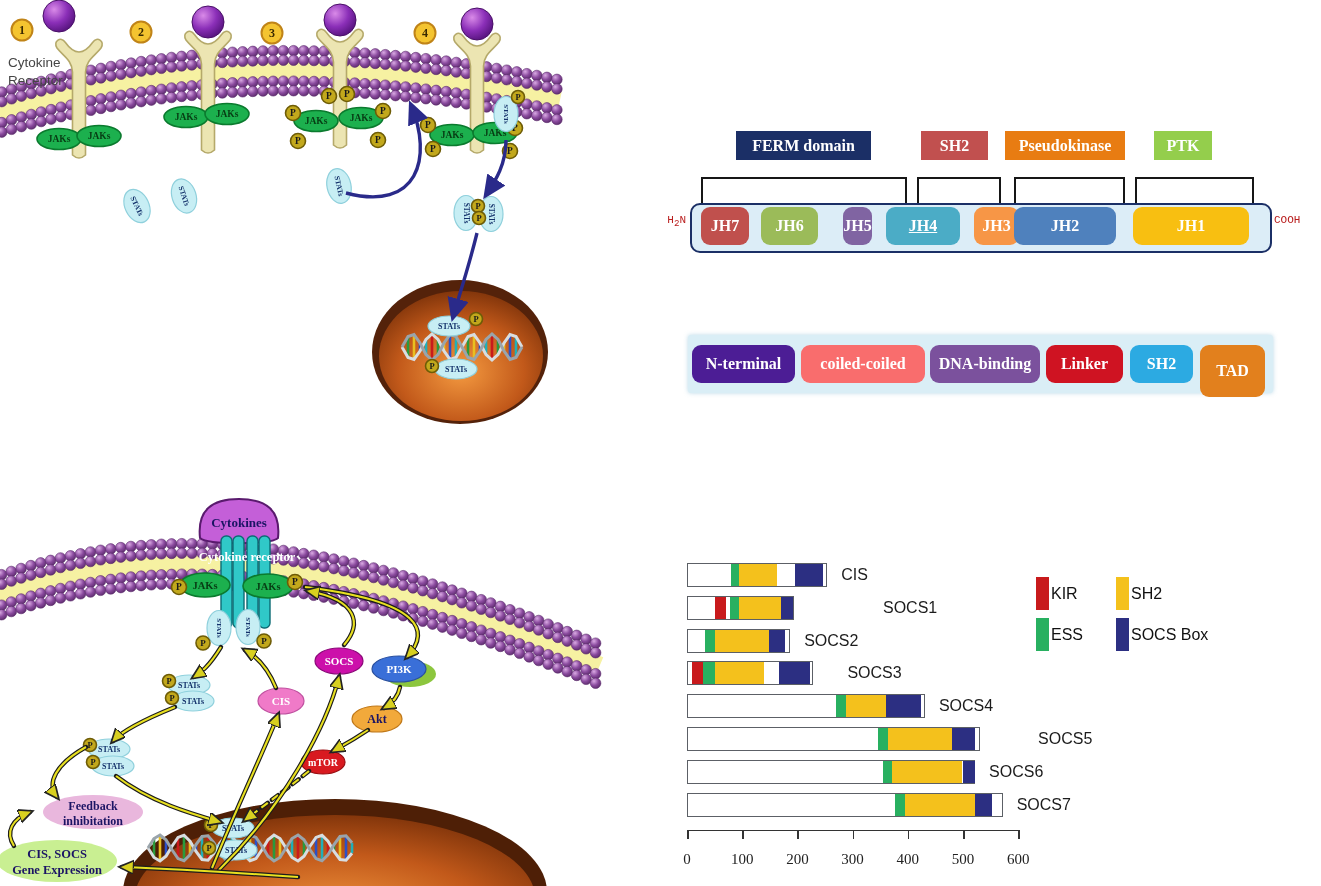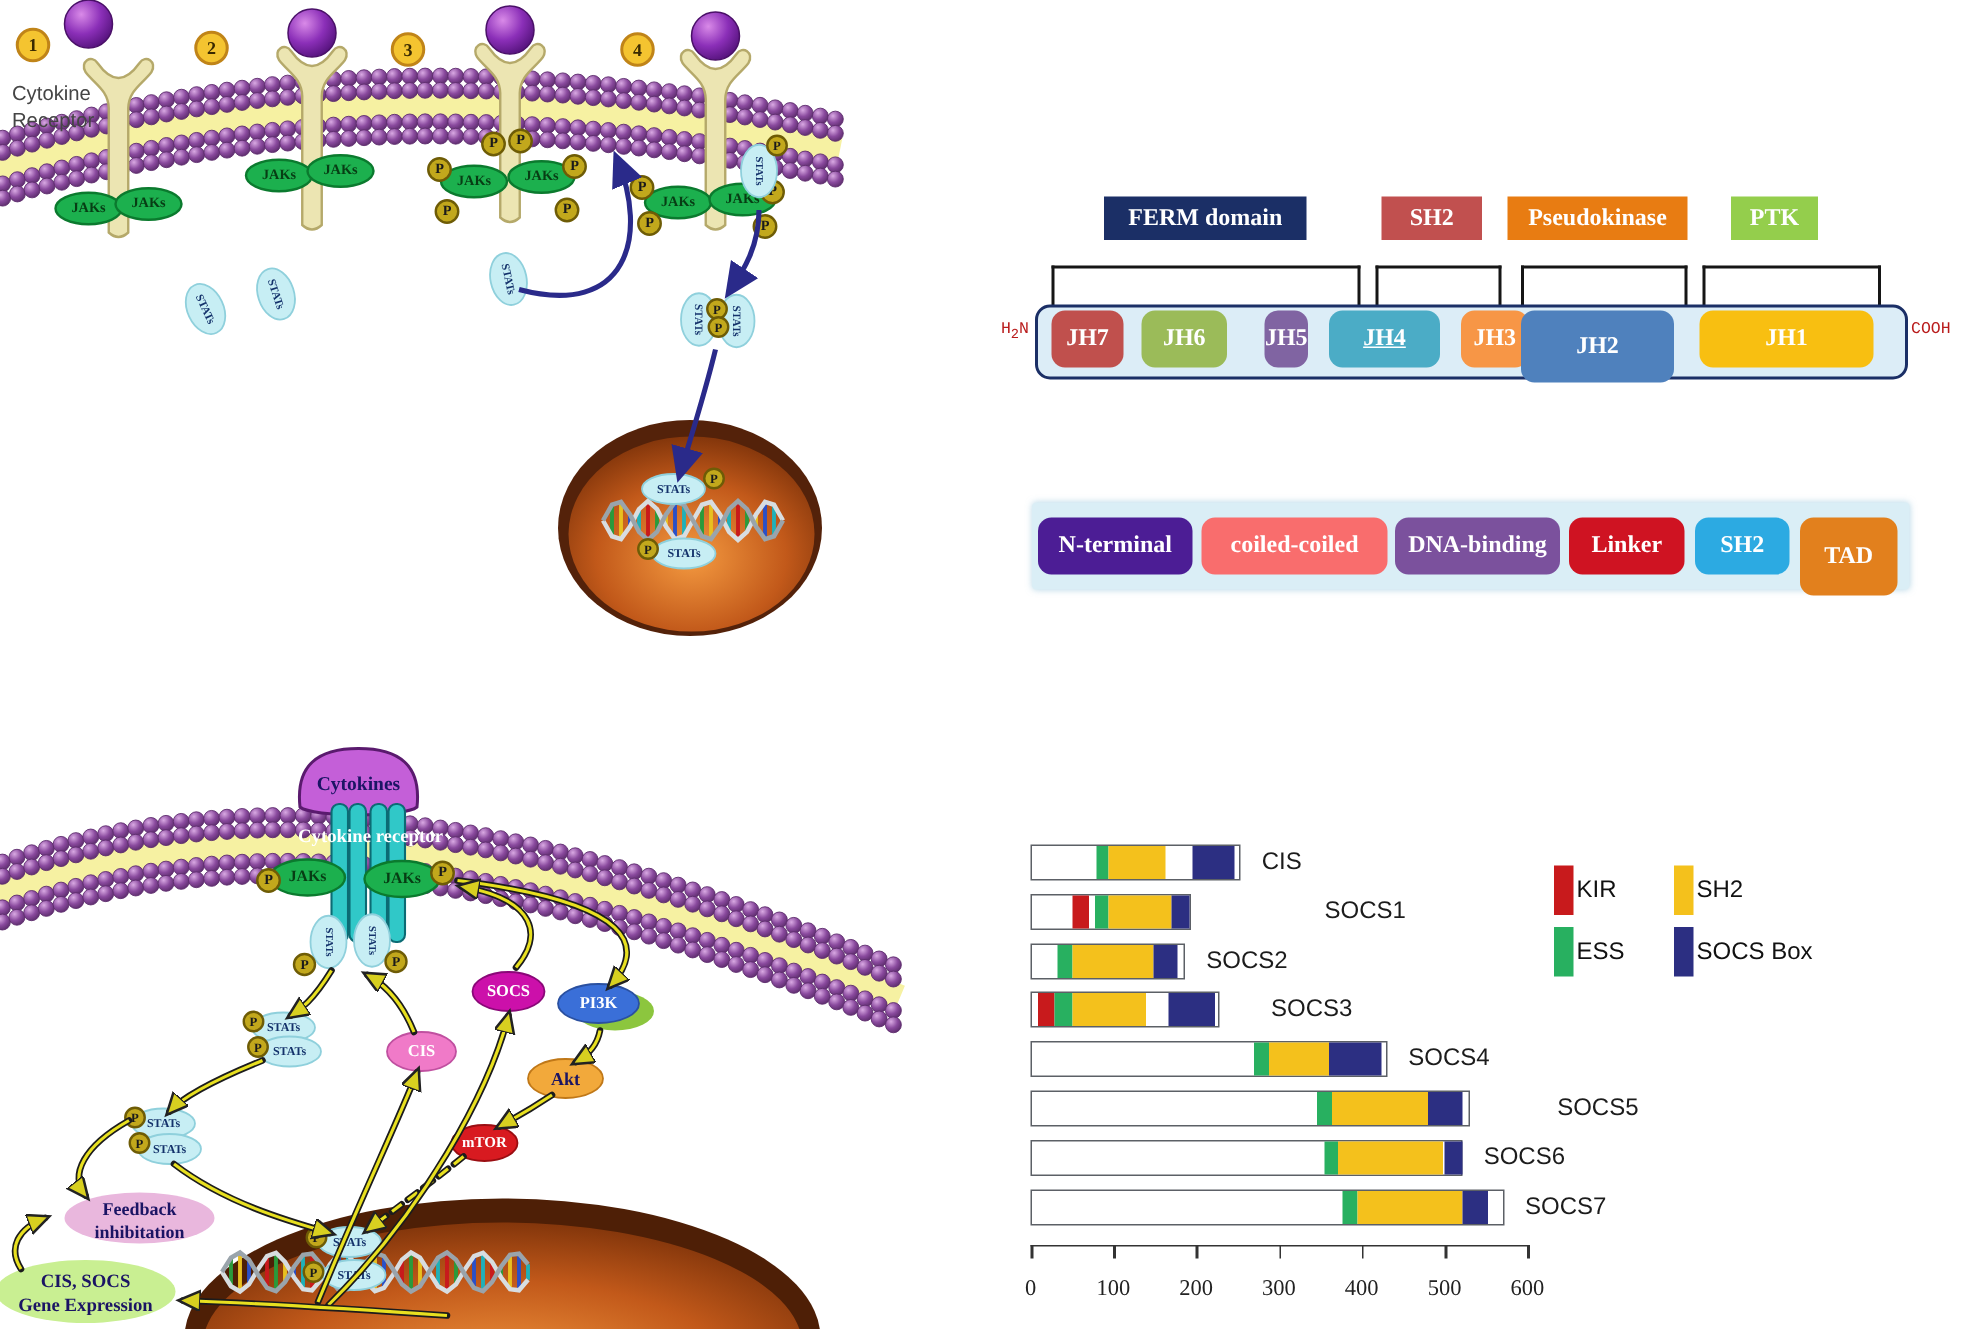--- a/index.html
+++ b/index.html
@@ -493,21 +493,21 @@
         <div class="bracket" style="left:1014px;top:177px;width:107px;height:26px;"></div>
         <div class="bracket" style="left:1135px;top:177px;width:115px;height:26px;"></div>
       </div>
     <div class="jh-bar" style="left:690px;top:203px;width:578px;height:46px;"></div>
     <div id="jh-segs">
         <div class="jh-seg" style="left:701px;top:207px;width:48px;height:38px;background:#c0504d;">JH7</div>
         <div class="jh-seg" style="left:761px;top:207px;width:57px;height:38px;background:#9bbb59;">JH6</div>
         <div class="jh-seg" style="left:843px;top:207px;width:29px;height:38px;background:#8064a2;">JH5</div>
         <div class="jh-seg" style="left:886px;top:207px;width:74px;height:38px;background:#4bacc6;text-decoration:underline;">JH4</div>
         <div class="jh-seg" style="left:954px;top:207px;width:45px;height:38px;background:#f79646;margin-left:20px;">JH3</div>
-        <div class="jh-seg" style="left:1014px;top:207px;width:102px;height:48px;background:#4f81bd;text-align:right;">JH2</div>
+        <div class="jh-seg" style="left:1014px;top:207px;width:102px;height:38px;background:#4f81bd;text-align:right;">JH2</div>
         <div class="jh-seg" style="left:1133px;top:207px;width:116px;height:38px;background:#f8bf11;">JH1</div>
       </div>
     <span class="endlab" style="left:648px;top:214px;width:38px;text-align:right;"><span>H</span><sub>2</sub><span>N</span></span>
     <span class="endlab" style="left:1274px;top:214px;">COOH</span>
 
     <div class="oval-badge" id="stats-oval" style="left:690px;top:277px;width:94px;height:38px;">
       <span>STATs</span>
     </div>
     <div class="stat-bar" style="left:688px;top:335px;width:585px;height:58px;"></div>
     <div id="stat-segs">

